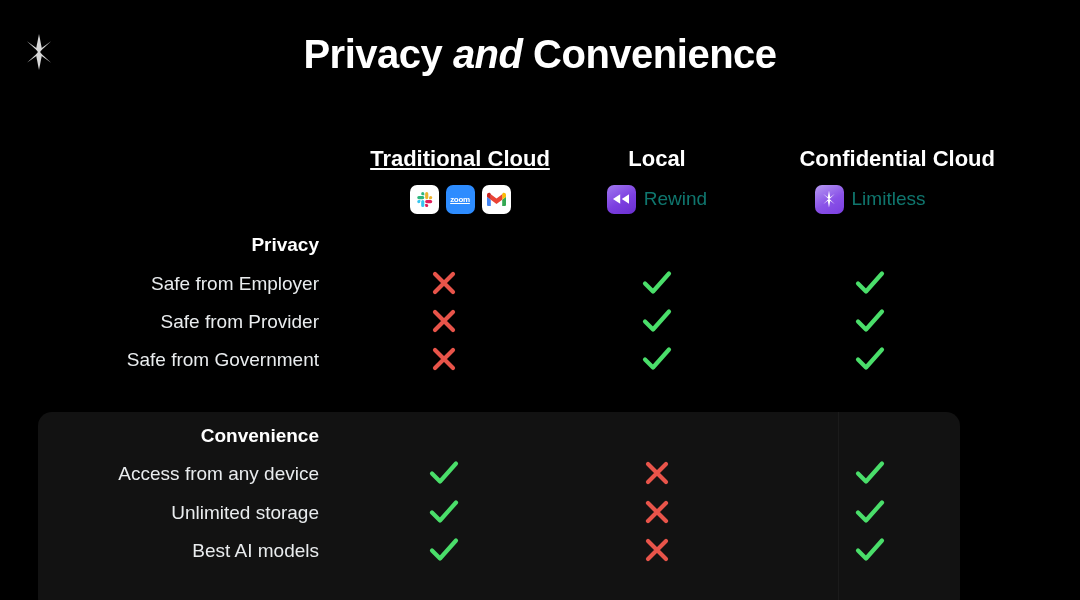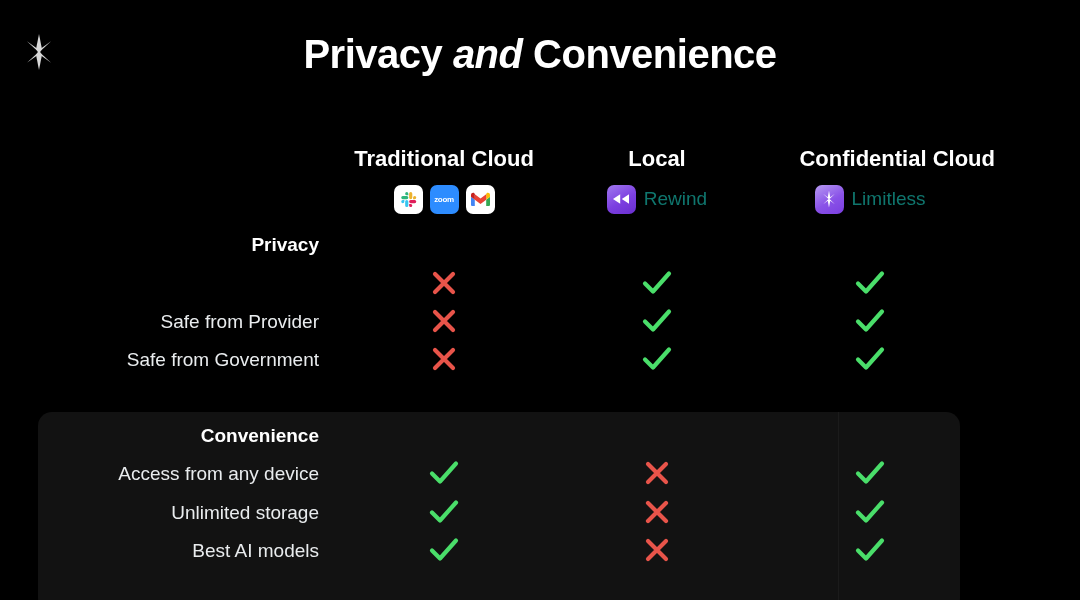--- a/index.html
+++ b/index.html
@@ -60,21 +60,21 @@
     height:30px;
   }
   .col-head .col-sub-label {
     font-size:19px;
     font-weight:400;
     color:#0f766e;
     white-space:nowrap;
   }
 
   
-  .col-trad { left:294px; top:147px; width:300px; }
+  .col-trad { left:310px; top:147px; width:300px;text-decoration:underline; }
   .col-local{ left:557px; top:147px; width:200px; }
   .col-conf { left:745px; top:147px; width:250px;text-align:right; }
 
   
   .appicons { display:flex; gap:7px; align-items:center; justify-content:center; }
   .chip {
     width:29px; height:29px;
     border-radius:7px;
     display:flex; align-items:center; justify-content:center;
     flex:0 0 auto;
@@ -214,20 +214,21 @@
             <path d="M8.2 30.6 L18 21.2 L20.3 20.6 L18.7 22.5 Z"></path>
           </g>
         </svg>
       </span>
       <span class="col-sub-label">Limitless</span>
     </div>
   </div>
 
   <div class="layer" id="grid-layer">
       <div class="row-label section" style="top: 235px;">Privacy</div>
+      <div class="row-label" style="top: 274px;">Safe from Employer</div>
       <div class="mark" style="left: 444px; top: 283px;">
         <svg width="26" height="26" viewBox="0 0 26 26" aria-hidden="true">
           <path d="M4 4 L22 22 M22 4 L4 22" fill="none" stroke="#e8544a" stroke-width="4.2" stroke-linecap="round"></path>
         </svg>
       </div>
       <div class="mark" style="left: 657px; top: 283px;">
         <svg width="30" height="26" viewBox="0 0 30 26" aria-hidden="true">
           <path d="M3 13.5 L11 21.5 L27 3.5" fill="none" stroke="#4ade6a" stroke-width="4.2" stroke-linecap="round" stroke-linejoin="round"></path>
         </svg>
       </div>

